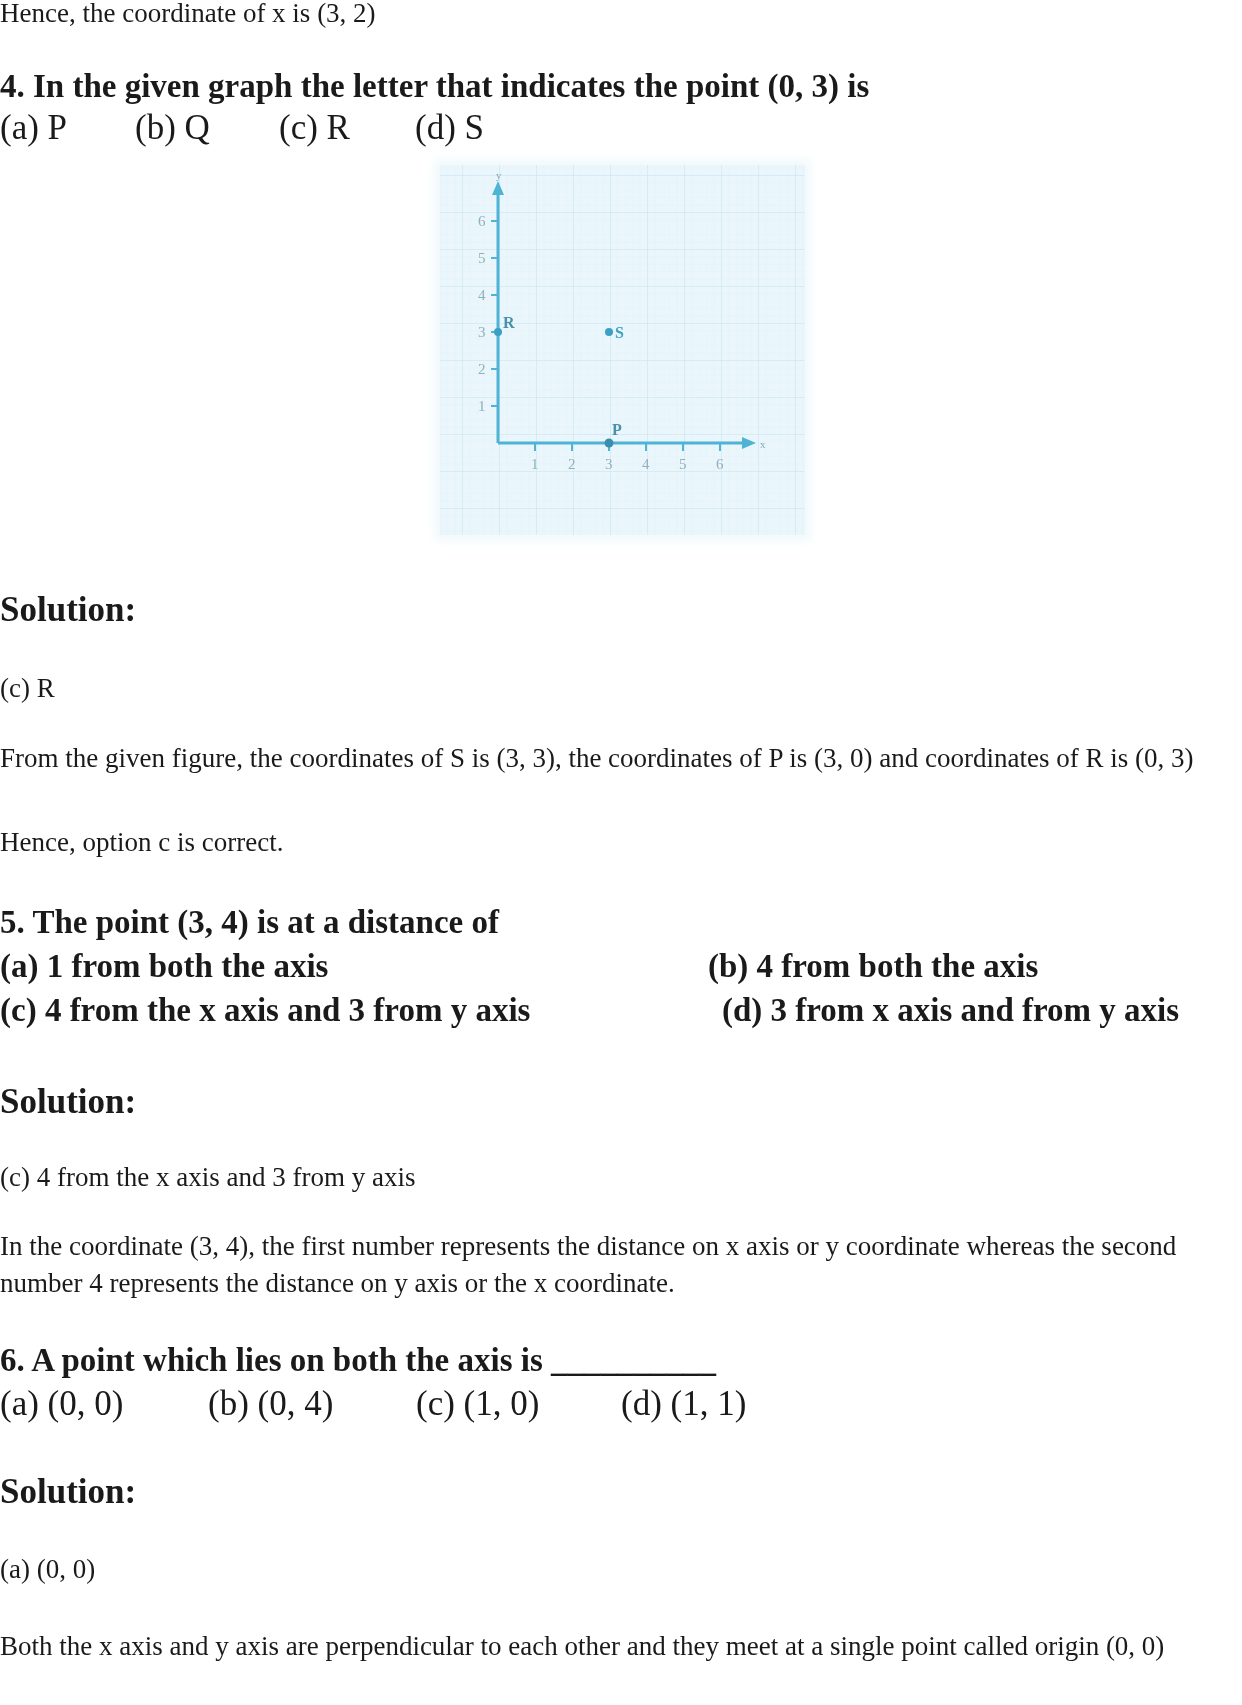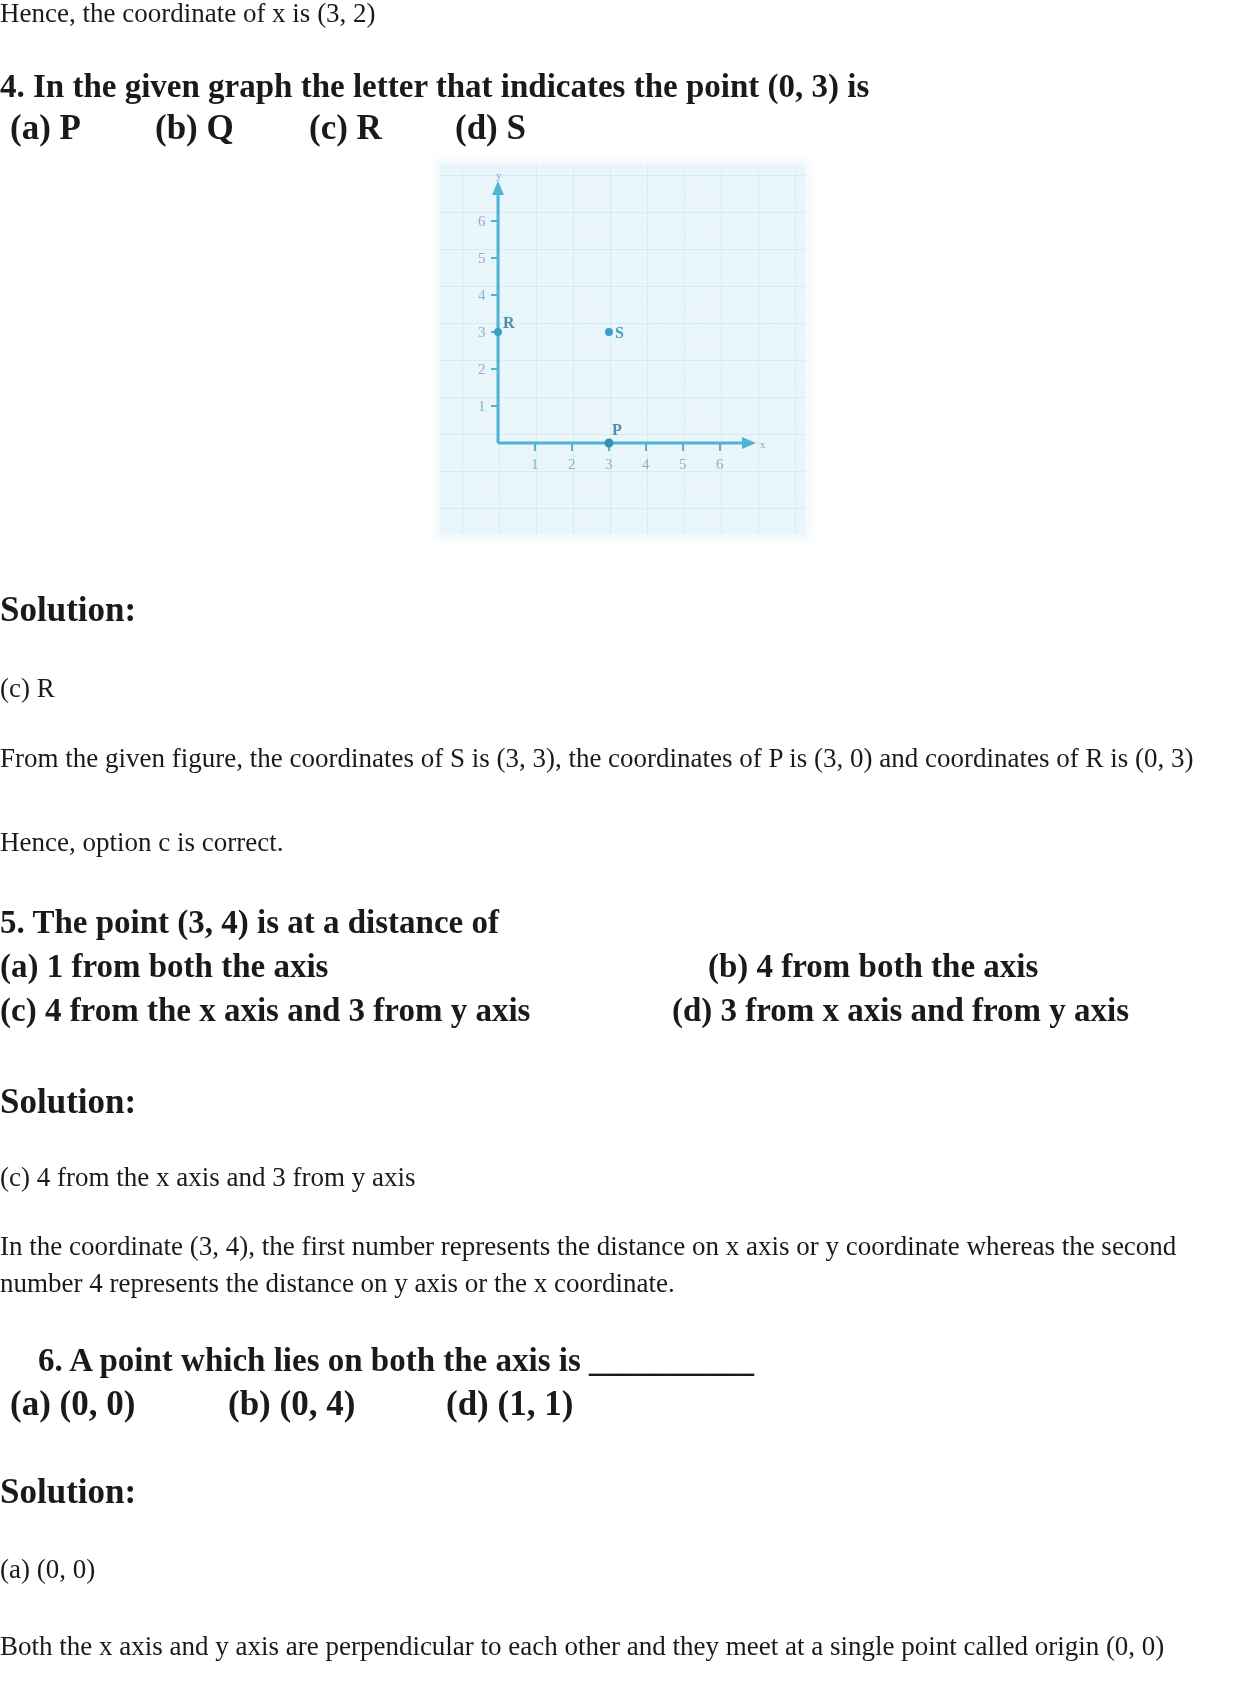--- a/index.html
+++ b/index.html
@@ -5,21 +5,21 @@
     html, body { margin: 0; padding: 0; background: #ffffff; }
     body {
       width: 1242px; height: 1705px; position: relative; overflow: hidden;
       font-family: "Liberation Serif", "DejaVu Serif", serif; color: #1a1a1a;
     }
     .abs { position: absolute; left: 0; white-space: nowrap; }
     .body-text { font-size: 27px; line-height: 38px; }
     .q-title { font-size: 33px; font-weight: bold; line-height: 44px; }
     .sol-head { font-size: 35px; font-weight: bold; line-height: 44px; text-align: right; }
     .opt-row { display: flex; }
-    .opt { font-size: 35px; font-weight: bold; line-height: 44px; margin-left: 10px; }
+    .opt { font-size: 35px; font-weight: normal; line-height: 44px; }
     .para { font-size: 27px; line-height: 37px; white-space: normal; width: 1240px; }
     .graph-wrap {
       position: absolute; left: 440px; top: 165px; width: 365px; height: 370px;
       background: #eaf6fb;
       box-shadow: 0 0 10px 6px #f1f9fc;
     }
     .graph-wrap svg { position: absolute; left: 0; top: 0; }
   </style>
 </head>
 <body>
@@ -101,28 +101,29 @@
 
 <div class="abs sol-head" style="top:588px;">Solution:</div>
 <div class="abs body-text" style="top:669px;">(c) R</div>
 <div class="abs para" style="top:708px;margin-top:32px;">From the given figure, the coordinates of S is (3, 3), the coordinates of P is (3, 0) and coordinates of R is (0, 3)</div>
 <div class="abs body-text" style="top:823px;font-family:Liberation Serif, serif;">Hence, option c is correct.</div>
 
 <div class="abs q-title" style="top:900px;">5. The point (3, 4) is at a distance of</div>
 <div class="abs q-title" style="top:944px;">(a) 1 from both the axis</div>
 <div class="abs q-title" style="top:944px; left:708px;">(b) 4 from both the axis</div>
 <div class="abs q-title" style="top:988px;">(c) 4 from the x axis and 3 from y axis</div>
-<div class="abs q-title" style="top:988px; left:672px;">(d) 3 from x axis and from y axis</div>
+<div class="abs q-title" style="top:988px; left:722px;">(d) 3 from x axis and from y axis</div>
 
 <div class="abs sol-head" style="top:1080px;">Solution:</div>
 <div class="abs body-text" style="top:1158px;">(c) 4 from the x axis and 3 from y axis</div>
 <div class="abs para" style="top:1228px;">In the coordinate (3, 4), the first number represents the distance on x axis or y coordinate whereas the second number 4 represents the distance on y axis or the x coordinate.</div>
 
-<div class="abs q-title" style="top:1338px;padding-left:38px;">6. A point which lies on both the axis is __________</div>
+<div class="abs q-title" style="top:1338px;">6. A point which lies on both the axis is __________</div>
 <div class="abs opt-row" style="top:1382px;">
   <span class="opt" style="width:208px;">(a) (0, 0)</span>
   <span class="opt" style="width:208px;">(b) (0, 4)</span>
+  <span class="opt" style="width:205px;">(c) (1, 0)</span>
   <span class="opt">(d) (1, 1)</span>
 </div>
 
 <div class="abs sol-head" style="top:1470px;">Solution:</div>
 <div class="abs body-text" style="top:1550px;">(a) (0, 0)</div>
 <div class="abs para" style="top:1628px;">Both the x axis and y axis are perpendicular to each other and they meet at a single point called origin (0, 0)</div>
 
 </body></html>

